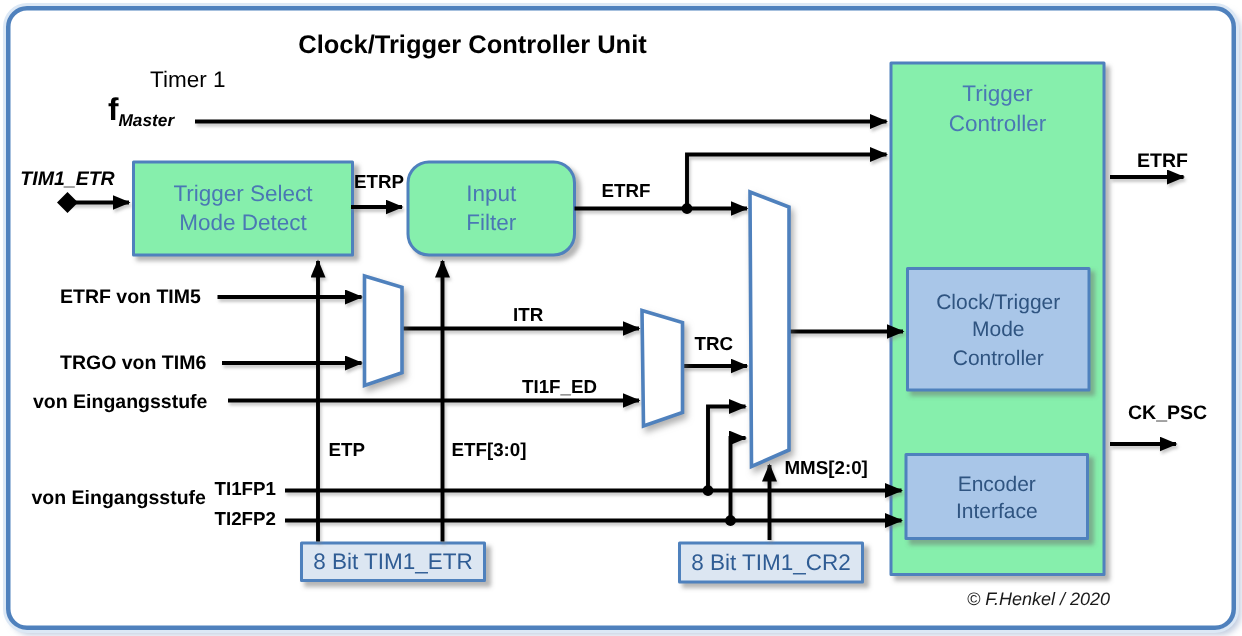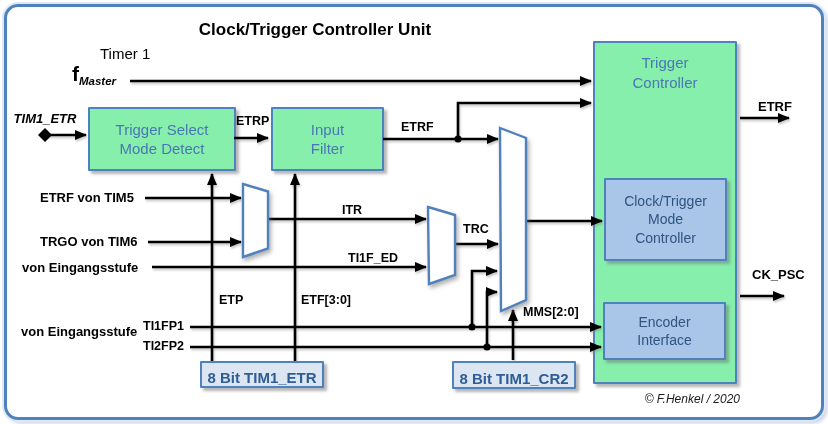--- a/index.html
+++ b/index.html
@@ -9,22 +9,22 @@
          border-radius:14px;box-shadow:0 0 0 2px #dce8f5, 3px 3px 4px rgba(140,160,195,.55);}
   .abs{position:absolute;}
   .title{left:100px;top:20px;width:430px;text-align:center;font-size:17px;font-weight:bold;color:#000;}
   .subtitle{left:100px;top:45px;width:430px;text-align:left;font-size:15px;color:#000000;}
   .box{position:absolute;background:#86efac;border:2.5px solid #4F81BD;border-radius:1px;
        box-shadow:3px 3px 3px rgba(110,110,110,.5);display:flex;flex-direction:column;
        align-items:center;justify-content:center;color:#4A77B4;font-size:15px;line-height:1.3;text-align:center;}
   .box-top{justify-content:flex-start;padding-top:10px;box-sizing:border-box;}
   .box-dark{background:#A9C6E8;color:#2F5480;font-size:14px;line-height:1.3;}
   .reg{position:absolute;background:#DCE6F2;border:2.5px solid #4F81BD;border-radius:1px;
-       box-shadow:3px 3px 3px rgba(110,110,110,.5);display:flex;align-items:flex-end;justify-content:center;
-       color:#2F5C94;font-size:15px;font-weight:bold;}
+       box-shadow:3px 3px 3px rgba(110,110,110,.5);display:flex;align-items:center;justify-content:center;
+       color:#2F5C94;font-size:15px;}
   .lbl{position:absolute;font-size:13px;font-weight:bold;color:#000;white-space:nowrap;}
   .sig{position:absolute;font-size:12.5px;font-weight:bold;color:#000;white-space:nowrap;}
   .italic{font-style:italic;}
   .fmaster{position:absolute;left:72px;top:62px;color:#000;}
   .fmaster .base{font-size:21px;font-weight:bold;}
   .fmaster .sub{font-size:11.5px;font-weight:bold;vertical-align:-4px;font-style:italic;}
   .copyright{position:absolute;left:600px;top:392px;width:140px;text-align:right;
              font-size:12px;font-style:italic;color:#1a1a1a;}
   svg.layer{position:absolute;left:0;top:0;pointer-events:none;}
   .wires{filter:drop-shadow(1.5px 2px 1px rgba(130,130,130,.45));}
@@ -37,21 +37,21 @@
   <div class="frame"></div>
 
   <div class="abs title">Clock/Trigger Controller Unit</div>
   <div class="abs subtitle">Timer 1</div>
 
   <div class="box" style="left:88px;top:107px;width:144px;height:60px;">
     <span>Trigger Select</span>
     <span>Mode Detect</span>
   </div>
 
-  <div class="box" style="left:271px;top:107px;width:109px;height:60px;">
+  <div class="box" style="left:271px;top:107px;width:109px;height:60px;border-radius:15px;">
     <span>Input</span>
     <span>Filter</span>
   </div>
 
   <div class="box box-top" style="left:593px;top:41px;width:144px;height:343px;">
     <span>Trigger</span>
     <span>Controller</span>
 
     <div class="box box-dark" style="left:9px;top:135px;width:119px;height:79px;">
       <span>Clock/Trigger</span>

